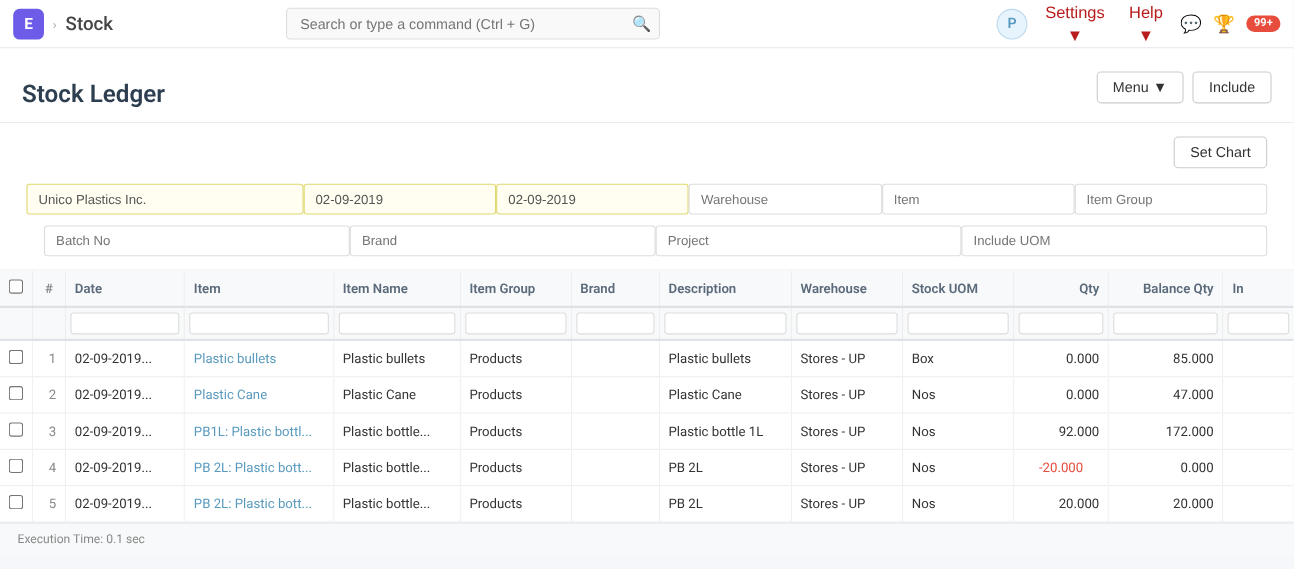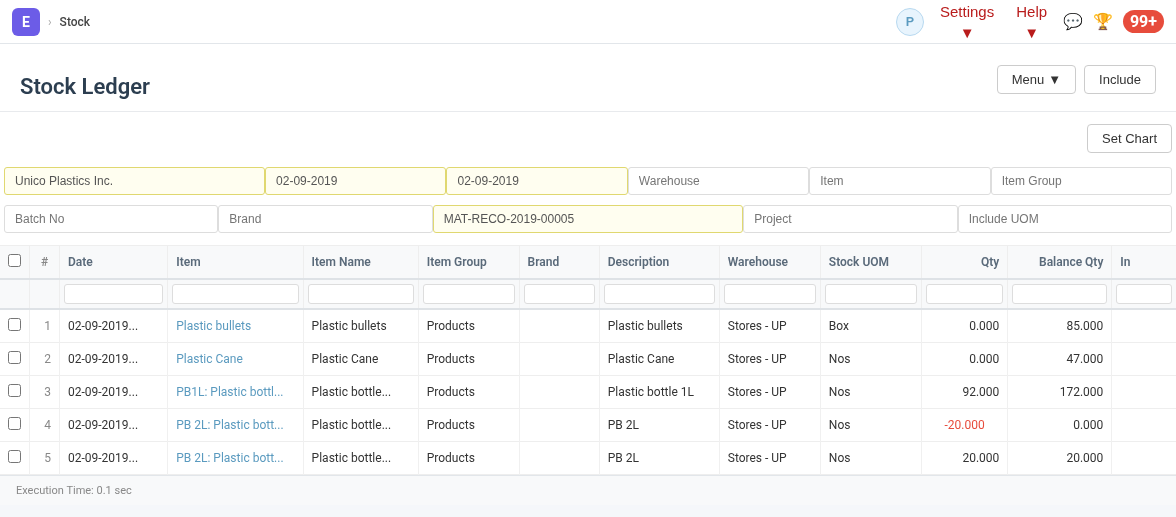--- a/index.html
+++ b/index.html
@@ -9,21 +9,21 @@
     .topnav {
       display: flex; align-items: center; height: 44px;
       background: #fff; border-bottom: 1px solid #e2e6ea; padding: 0 12px; gap: 8px;
     }
     .app-icon {
       width: 28px; height: 28px; background: #6c5ce7; border-radius: 6px;
       display: flex; align-items: center; justify-content: center;
       color: #fff; font-weight: 700; font-size: 14px; flex-shrink: 0;
     }
     .nav-chevron { color: #aaa; font-size: 12px; }
-    .nav-module { font-size: 12px; color: #444; font-weight: 500; }
+    .nav-module { font-size: 17px; color: #444; font-weight: 500; }
     .search-bar {
       flex: 1; max-width: 340px; margin: 0 auto;
       position: relative; display: flex; align-items: center;
     }
     .search-bar input {
       width: 100%; padding: 6px 32px 6px 12px;
       border: 1px solid #ddd; border-radius: 4px;
       font-size: 13px; color: #555; background: #f9f9f9; outline: none;
     }
     .search-icon { position: absolute; right: 8px; color: #aaa; font-size: 14px; }
@@ -32,21 +32,21 @@
       display: flex; align-items: center; gap: 4px; cursor: pointer;
       font-size: 15px; color: #b91c1c; background: none; border: none; padding: 4px 6px; flex-direction: column;
     }
     .avatar-p {
       width: 28px; height: 28px; border-radius: 50%; background: #e8f4fd;
       border: 1px solid #b8d9f0; display: flex; align-items: center;
       justify-content: center; font-size: 13px; color: #5a9abf; font-weight: 600;
     }
     .notif-badge {
       background: #e74c3c; color: #fff; border-radius: 12px; padding: 2px 7px;
-      font-size: 16px; font-weight: 700;
+      font-size: 10px; font-weight: 700;
     }
     .icon-btn { font-size: 16px; color: #666; cursor: pointer; }
 
     
     .page-header {
       display: flex; align-items: center; justify-content: space-between;
       padding: 16px 20px 12px; background: #fff; border-bottom: 1px solid #e8eaed;
     }
     .page-title { font-size: 22px; font-weight: 600; color: #2c3e50; margin-top: 14px; }
     .header-actions { display: flex; gap: 8px; }
@@ -54,24 +54,24 @@
       padding: 6px 14px; border-radius: 4px; font-size: 13px; cursor: pointer;
       border: 1px solid #ccc; background: #fff; color: #333;
       display: flex; align-items: center; gap: 4px;
     }
 
     
     .main { padding: 0; }
 
     
     .filter-section {
-      background: #fff; padding: 12px 4px; border-bottom: 1px solid #eee;
+      background: #fff; padding: 12px 24px; border-bottom: 1px solid #eee;
     }
     .filter-row { display: flex; margin-bottom: 10px; align-items: center; }
-    .filter-row:last-child { margin-bottom: 0; }
+    .filter-row:last-child { margin-bottom: 0; margin-left: 16px; }
     .filter-input {
       padding: 6px 10px; border: 1px solid #ddd; border-radius: 3px;
       font-size: 12px; color: #555; background: #fff; flex: 1;
       outline: none; min-width: 0;
     }
     .filter-input.highlighted { background: #fffef0; border-color: #e0d870; }
     .set-chart-btn {
       padding: 6px 14px; border: 1px solid #ccc; background: #fff; border-radius: 4px;
       font-size: 13px; cursor: pointer; color: #333; float: right; margin-bottom: 8px;
     }
@@ -111,20 +111,24 @@
 </head>
 <body>
 
 <nav class="topnav">
   <div class="app-icon">
     <span>E</span>
   </div>
   <span class="nav-chevron">›</span>
   <span class="nav-module">Stock</span>
 
+  <div class="search-bar">
+    <input type="text" placeholder="Search or type a command (Ctrl + G)" style="">
+    <span class="search-icon">🔍</span>
+  </div>
 
   <div class="nav-right">
     <div class="avatar-p">
       <span>P</span>
     </div>
     <button class="nav-btn">
       <span>Settings</span>
       <span>▼</span>
     </button>
     <button class="nav-btn">
@@ -162,21 +166,20 @@
       <input class="filter-input highlighted" type="text" value="02-09-2019" style="flex: 1 1 0%;">
       <input class="filter-input highlighted" type="text" value="02-09-2019" style="flex: 1 1 0%;">
       <input class="filter-input" type="text" style="flex: 1 1 0%;" placeholder="Warehouse">
       <input class="filter-input" type="text" style="flex: 1 1 0%;" placeholder="Item">
       <input class="filter-input" type="text" style="flex: 1 1 0%;" placeholder="Item Group">
     </div>
 
     <div class="filter-row">
       <input class="filter-input" type="text" style="flex: 1 1 0%;" placeholder="Batch No">
       <input class="filter-input" type="text" style="flex: 1 1 0%;" placeholder="Brand">
-      <input class="filter-input highlighted" type="text" value="MAT-RECO-2019-00005" style="flex: 1.5 1 0%;">
       <input class="filter-input" type="text" style="flex: 1 1 0%;" placeholder="Project">
       <input class="filter-input" type="text" style="flex: 1 1 0%;" placeholder="Include UOM">
     </div>
   </div>
 
   <div class="table-wrap">
     <table>
       <thead>
         <tr>
           <th class="checkbox-col">

